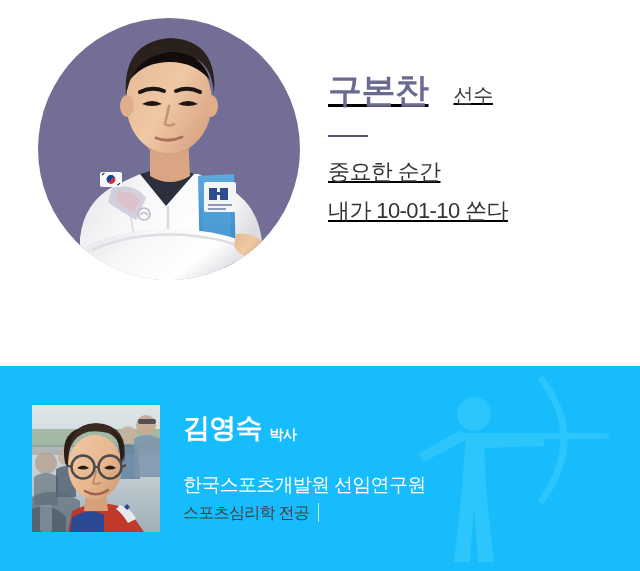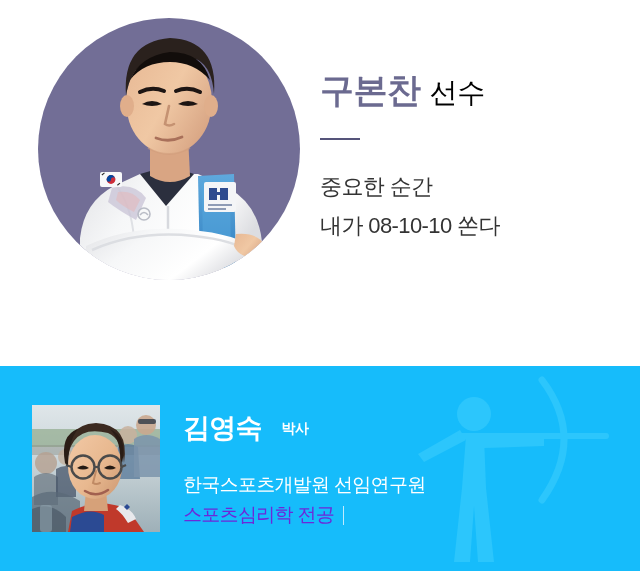--- a/index.html
+++ b/index.html
@@ -52,51 +52,53 @@
     left: 0;
     top: 0;
     width: 262px;
     height: 276px;
     overflow: visible;
   }
 
   
   .athlete-text {
     position: absolute;
-    left: 320px;
+    left: 328px;
     top: 72px;
     width: 300px;
+    text-decoration: underline;
   }
   .athlete-name-row {
     display: flex;
     align-items: baseline;
     gap: 9px;
     white-space: nowrap;
   }
   .athlete-name {
     font-size: 34px;
     font-weight: bold;
     color: #6b6a90;
     letter-spacing: -0.5px;
     line-height: 1.1;
   }
   .athlete-name-suffix {
-    font-size: 28px;
+    font-size: 20px;
     font-weight: normal;
-    color: #000000;
+    color: #404040;
     letter-spacing: -0.3px;
+    margin-left: 16px;
   }
   .divider-line {
     margin-top: 26px;
     width: 40px;
     height: 2px;
     background: #55547a;
   }
   .quote-block {
-    margin-top: 28px;
+    margin-top: 16px;
   }
   .quote-line {
     font-size: 22px;
     color: #333333;
     line-height: 1.75;
     letter-spacing: -0.6px;
     white-space: nowrap;
   }
 
   
@@ -128,22 +130,22 @@
     background: #6f8fa8;
   }
   .expert-text {
     position: absolute;
     left: 183px;
     top: 414px;
     width: 400px;
   }
   .expert-name-row {
     display: flex;
-    align-items: center;
-    gap: 20px;
+    align-items: flex-end;
+    gap: 8px;
     white-space: nowrap;
   }
   .expert-name {
     font-size: 27px;
     font-weight: bold;
     color: #ffffff;
     letter-spacing: -0.8px;
     line-height: 1.1;
   }
   .expert-name-suffix {
@@ -161,22 +163,22 @@
     white-space: nowrap;
   }
   .expert-spec-row {
     display: flex;
     align-items: center;
     gap: 9px;
     margin-top: 3px;
     white-space: nowrap;
   }
   .expert-spec {
-    font-size: 19px;
-    color: #6d28d9;
+    font-size: 16px;
+    color: #404040;
     letter-spacing: -0.7px;
     line-height: 1.45;
   }
   .spec-separator {
     display: inline-block;
     width: 1px;
     height: 19px;
     background: #bfeafd;
   }
 </style>
@@ -278,21 +280,21 @@
     </div>
 
     <div class="athlete-text">
       <div class="athlete-name-row">
         <span class="athlete-name">구본찬</span>
         <span class="athlete-name-suffix">선수</span>
       </div>
       <div class="divider-line"></div>
       <div class="quote-block">
         <div class="quote-line">중요한 순간</div>
-        <div class="quote-line">내가 08-10-10 쏜다</div>
+        <div class="quote-line">내가 10-01-10 쏜다</div>
       </div>
     </div>
 
   </div>
 
   <div class="expert-section">
 
     <svg class="archer-watermark" viewBox="0 0 230 205">
       <g fill="#2cc6fc">
 

